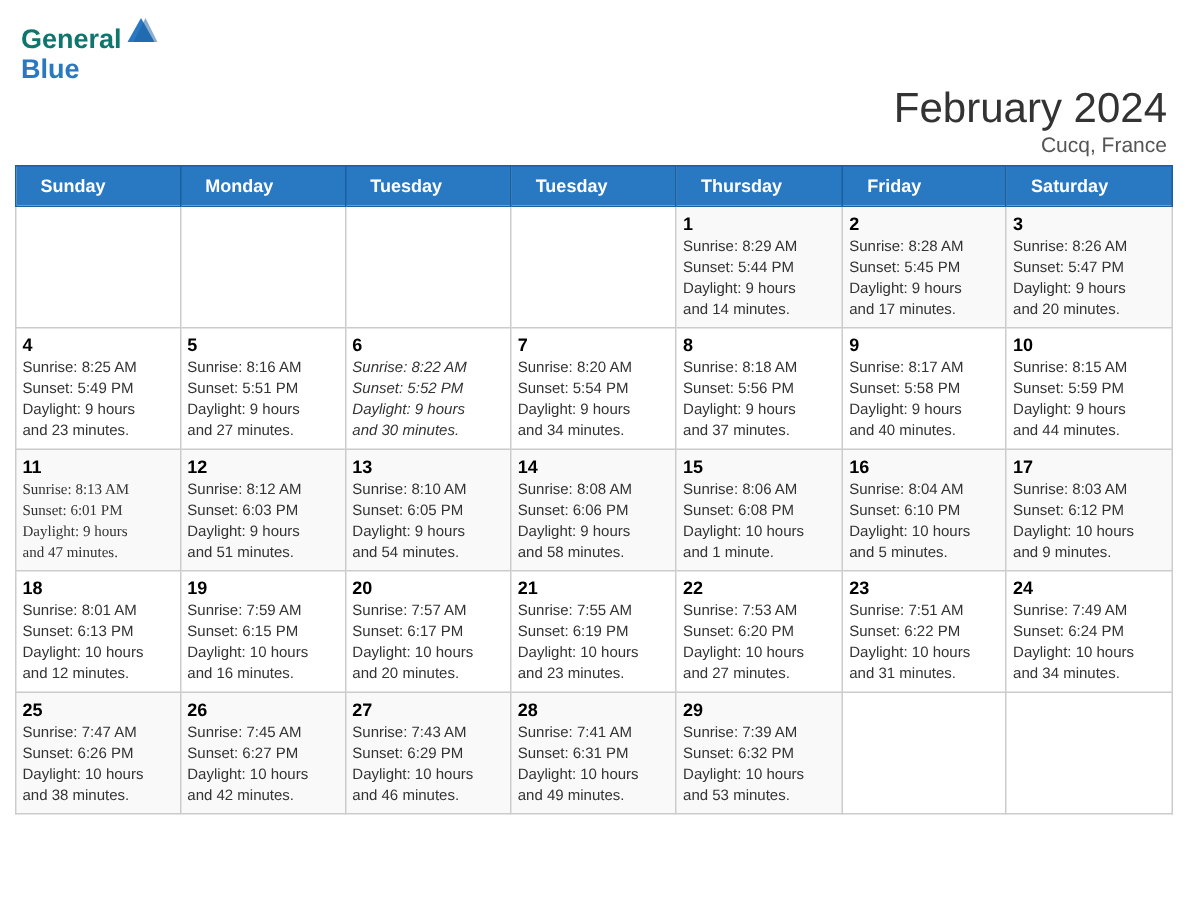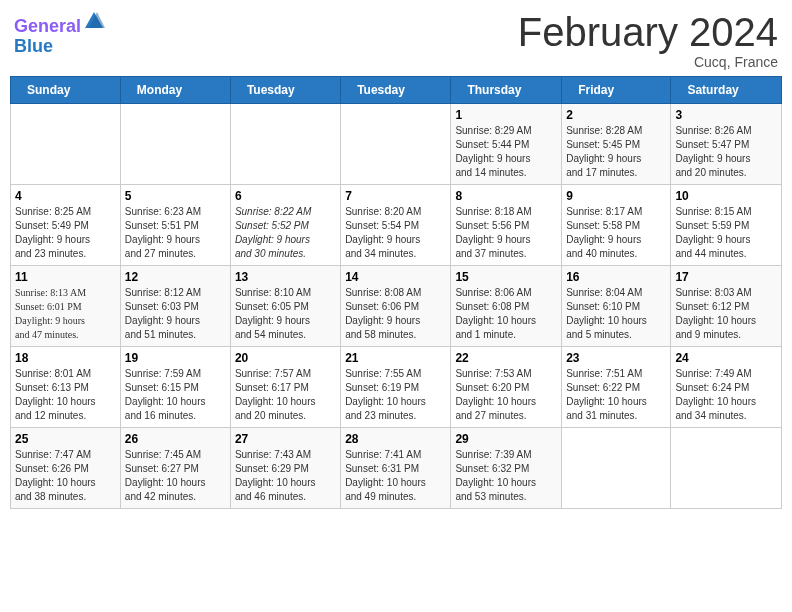--- a/index.html
+++ b/index.html
@@ -20,33 +20,34 @@
     .logo {
       display: flex;
       align-items: center;
       gap: 0;
     }
     .logo-text {
       font-size: 18px;
       font-weight: bold;
       line-height: 1.1;
     }
-    .logo-general { color: #8b5cf6; }
+    .logo-general { color: #0f766e; }
     .logo-blue { color: #2979c2; }
     .logo-icon {
       width: 22px;
       height: 22px;
       margin-left: 2px;
     }
     .title-block { text-align: right; }
     .month-title {
-      font-size: 40px;
+      font-size: 28px;
       font-weight: 300;
       color: #333;
       line-height: 1.1;
+      margin-top: 47px;
     }
     .location {
       font-size: 14px;
       color: #555;
     }
     table {
       width: 100%;
       border-collapse: collapse;
       font-size: 11px;
     }
@@ -152,21 +153,21 @@
       <tr>
         <td>
           <span class="day-number">4</span>
           <div class="day-info" style="white-space: pre-line;">Sunrise: 8:25 AM
 Sunset: 5:49 PM
 Daylight: 9 hours
 and 23 minutes.</div>
         </td>
         <td>
           <span class="day-number">5</span>
-          <div class="day-info" style="white-space: pre-line;">Sunrise: 6:23 AM
+          <div class="day-info" style="white-space: pre-line;">Sunrise: 8:16 AM
 Sunset: 5:51 PM
 Daylight: 9 hours
 and 27 minutes.</div>
         </td>
         <td>
           <span class="day-number">6</span>
           <div class="day-info" style="white-space: pre-line; font-style: italic;">Sunrise: 8:22 AM
 Sunset: 5:52 PM
 Daylight: 9 hours
 and 30 minutes.</div>

